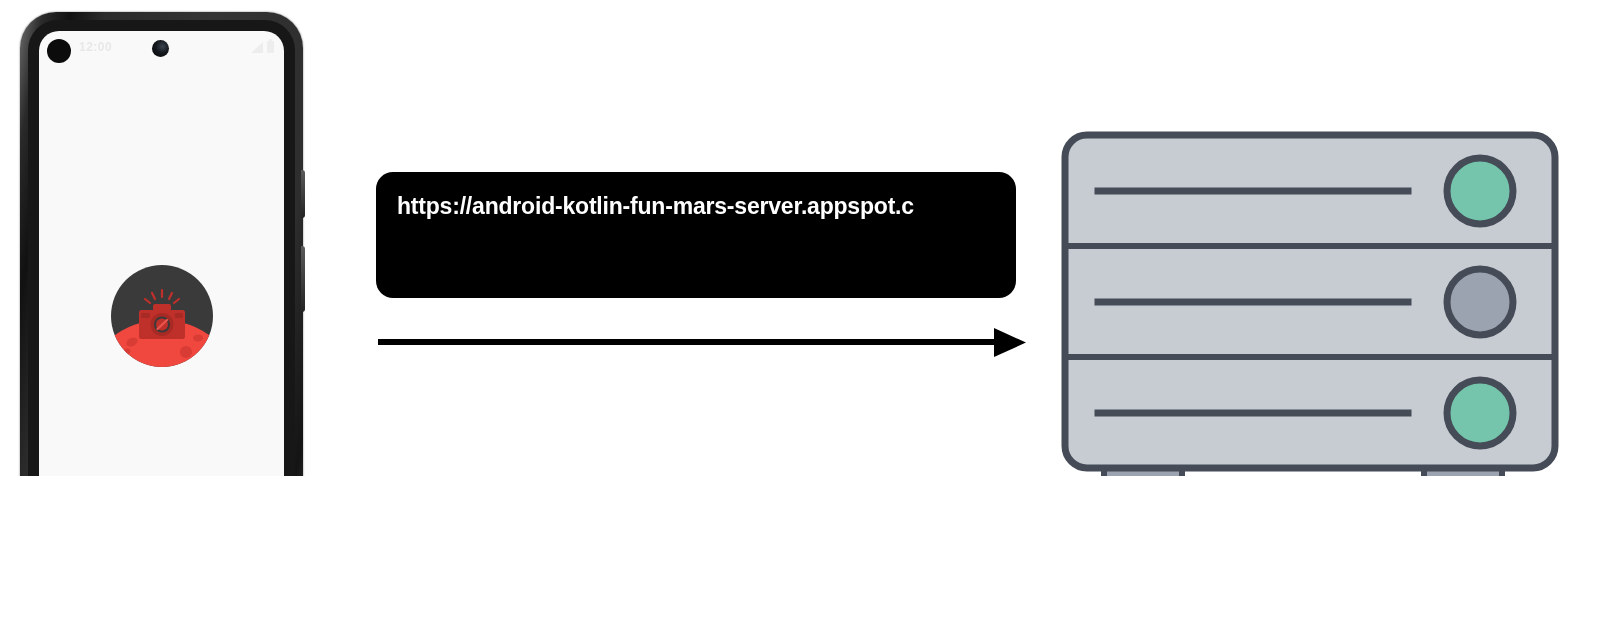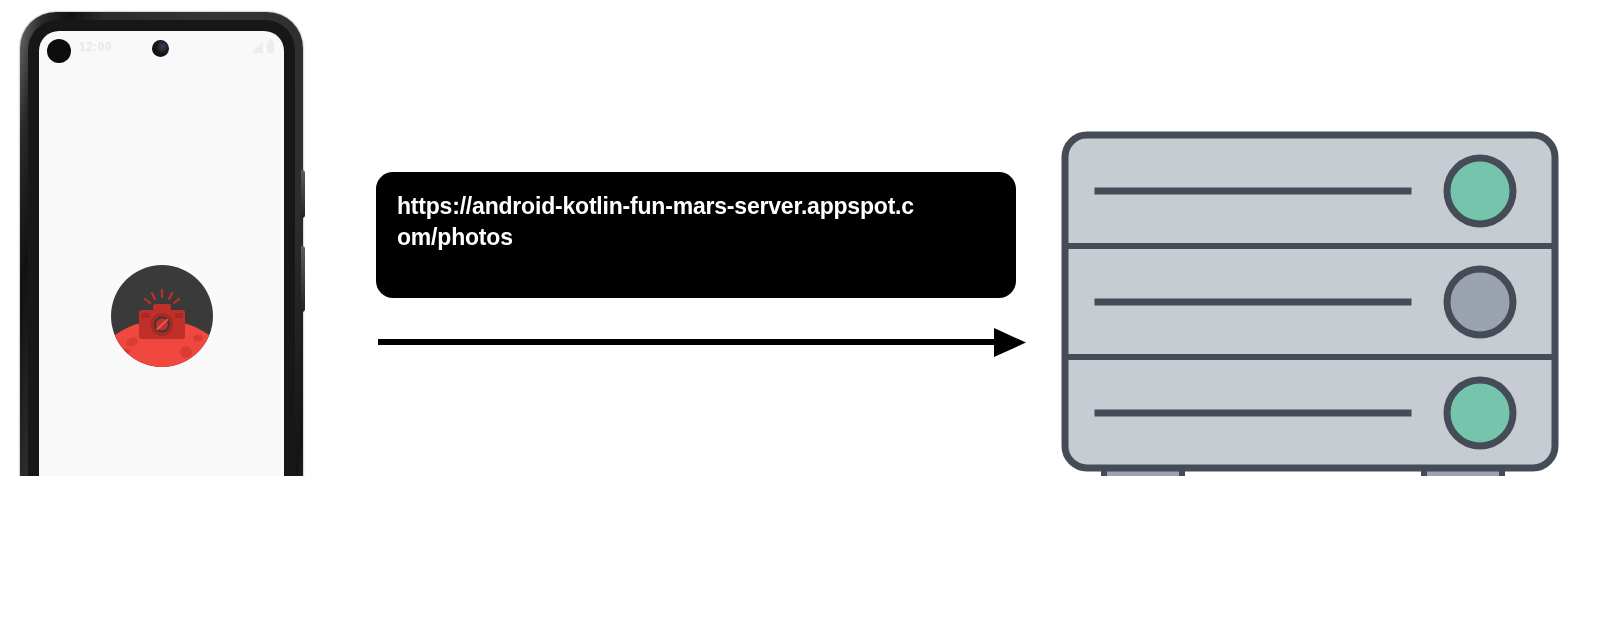--- a/index.html
+++ b/index.html
@@ -242,21 +242,20 @@
           </g>
         </svg>
       </div>
 
       <div class="home-indicator"></div>
     </div>
   </div>
 
   <div id="callout">
     <div class="line">https://android-kotlin-fun-mars-server.appspot.c</div>
-    <div class="line">om/photos</div>
   </div>
 
   <div id="arrow">
     <svg viewBox="0 0 648 36" width="648" height="36" aria-hidden="true">
       <rect x="0" y="14" width="620" height="6" fill="#000000"></rect>
       <polygon points="616,3 648,17.5 616,32" fill="#000000"></polygon>
     </svg>
   </div>
 
   <div id="server">

